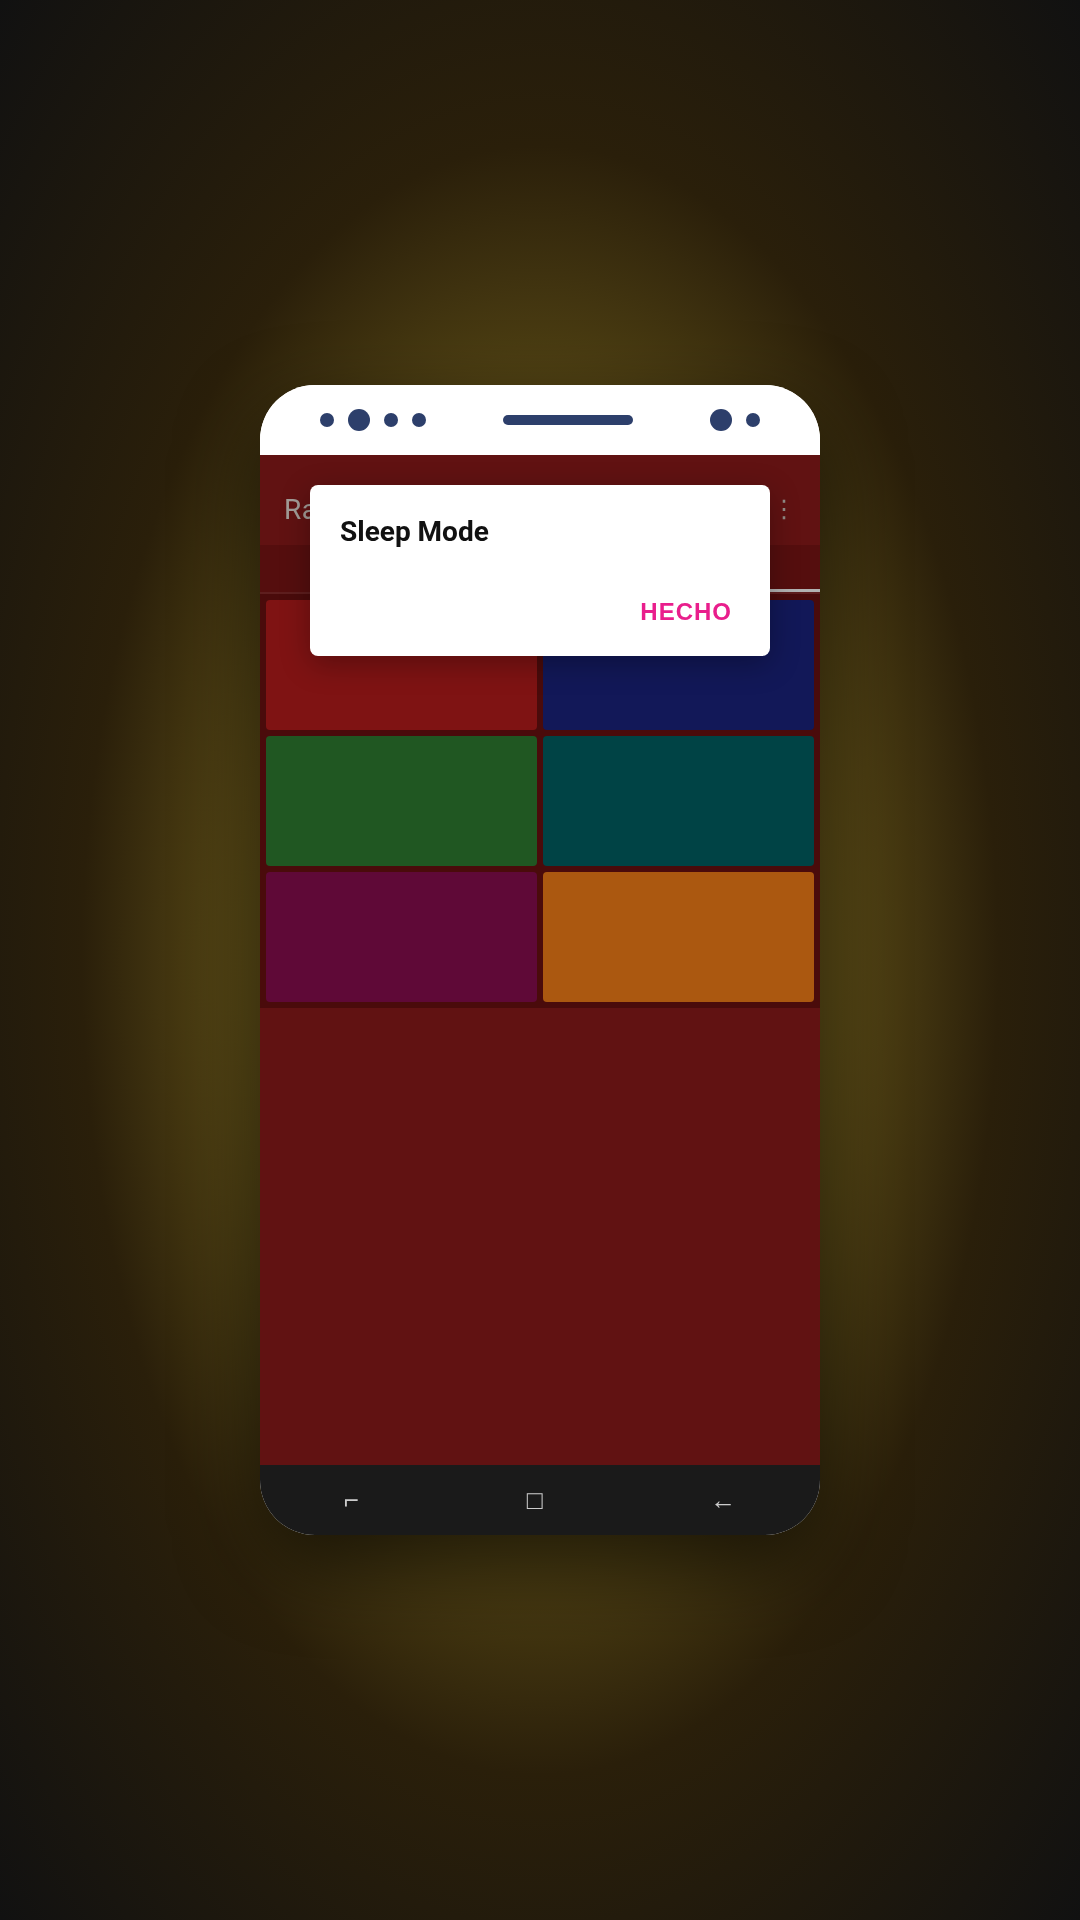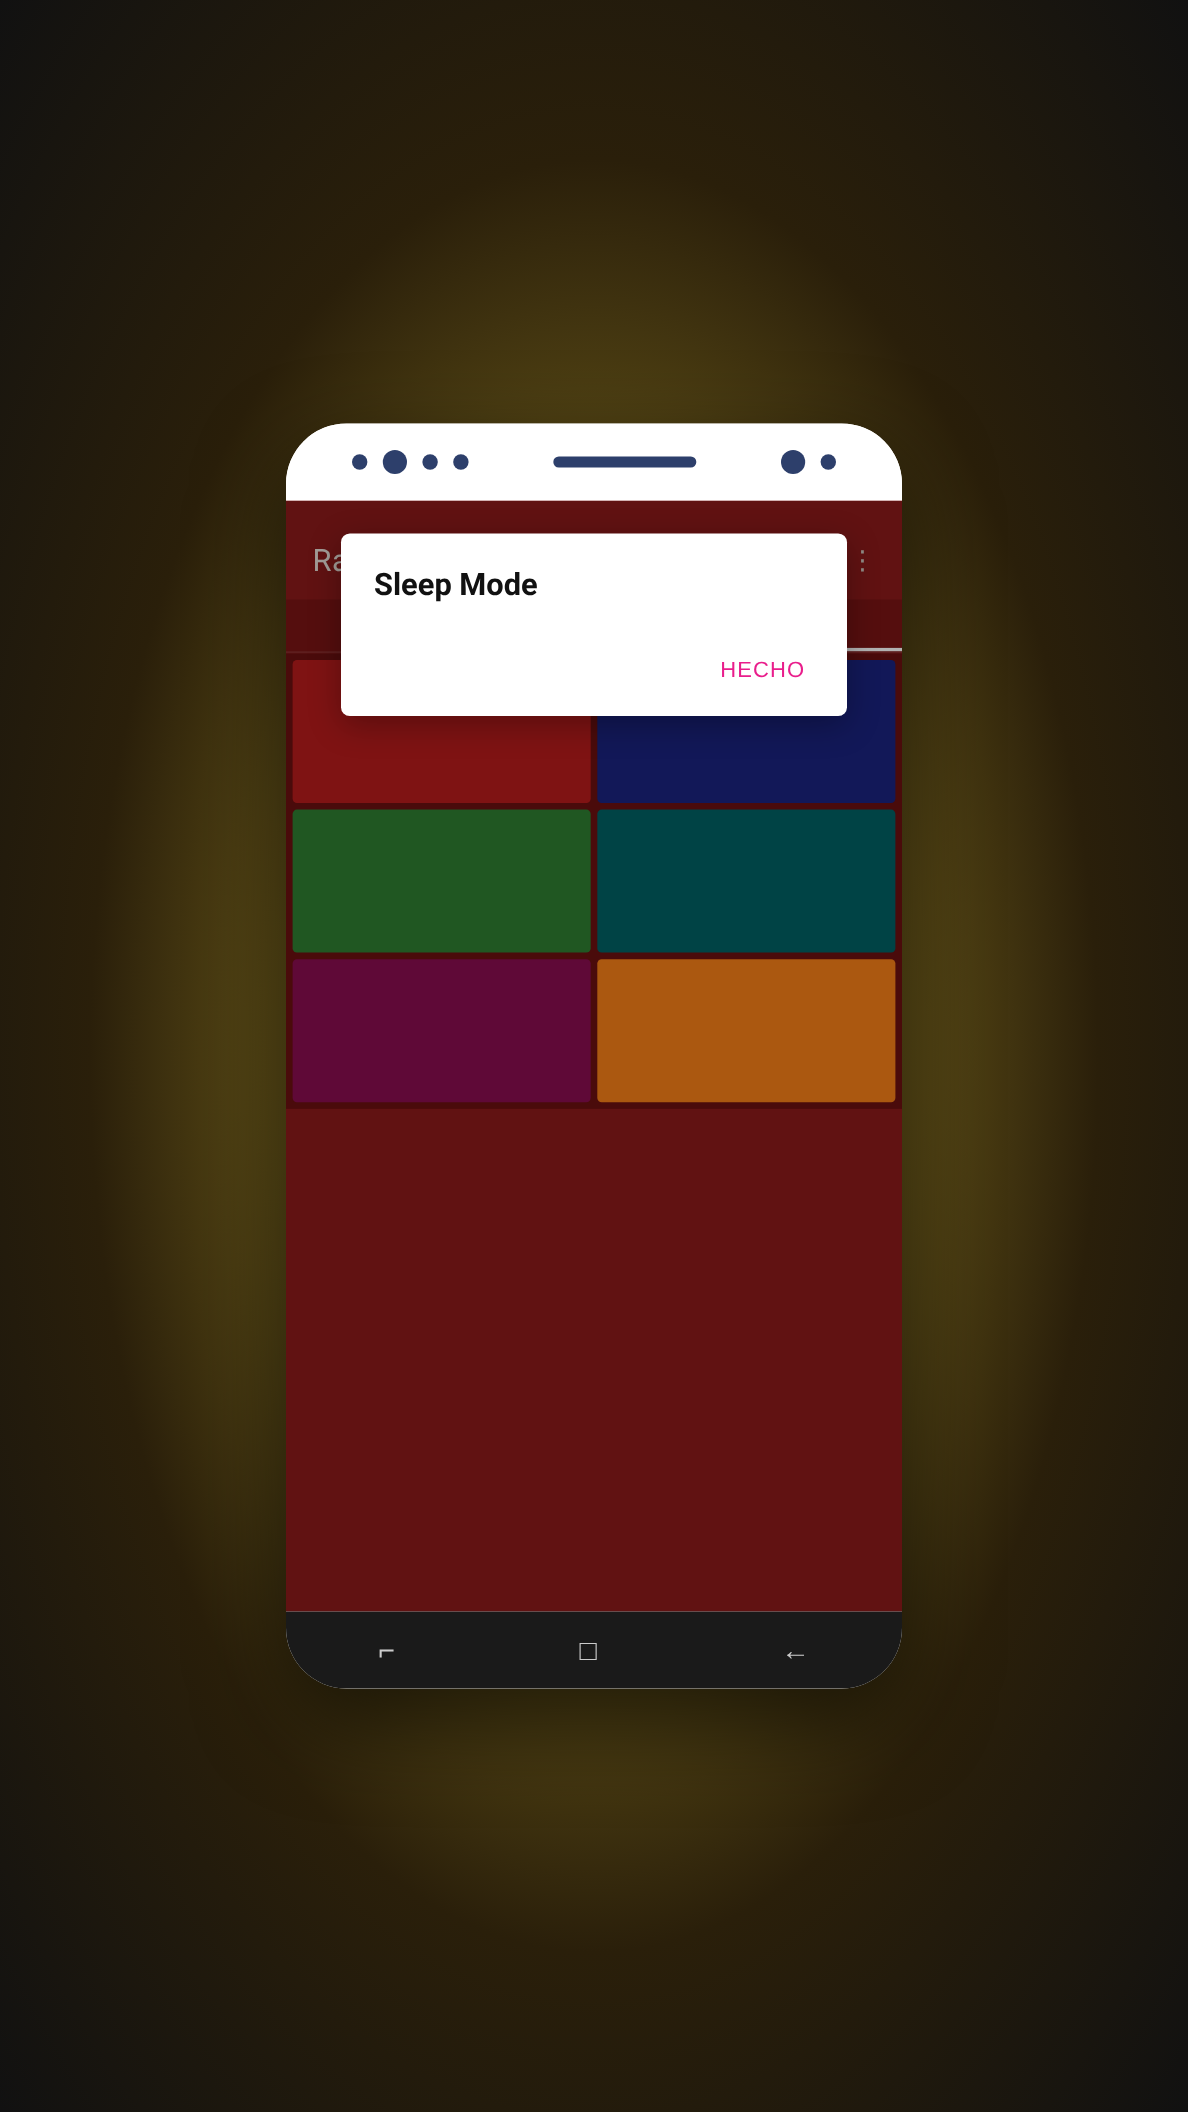--- a/index.html
+++ b/index.html
@@ -199,22 +199,22 @@
     }
 
     .dialog-footer {
       display: flex;
       justify-content: flex-end;
       padding-top: 10px;
     }
 
     .hecho-btn {
       color: #e91e8c;
-      font-size: 20px;
-      font-weight: 400;
+      font-size: 24px;
+      font-weight: 700;
       letter-spacing: 1px;
       cursor: pointer;
       background: none;
       border: none;
       padding: 10px 8px;
     }
 
     
     .phone-nav-bar {
       height: 70px;

